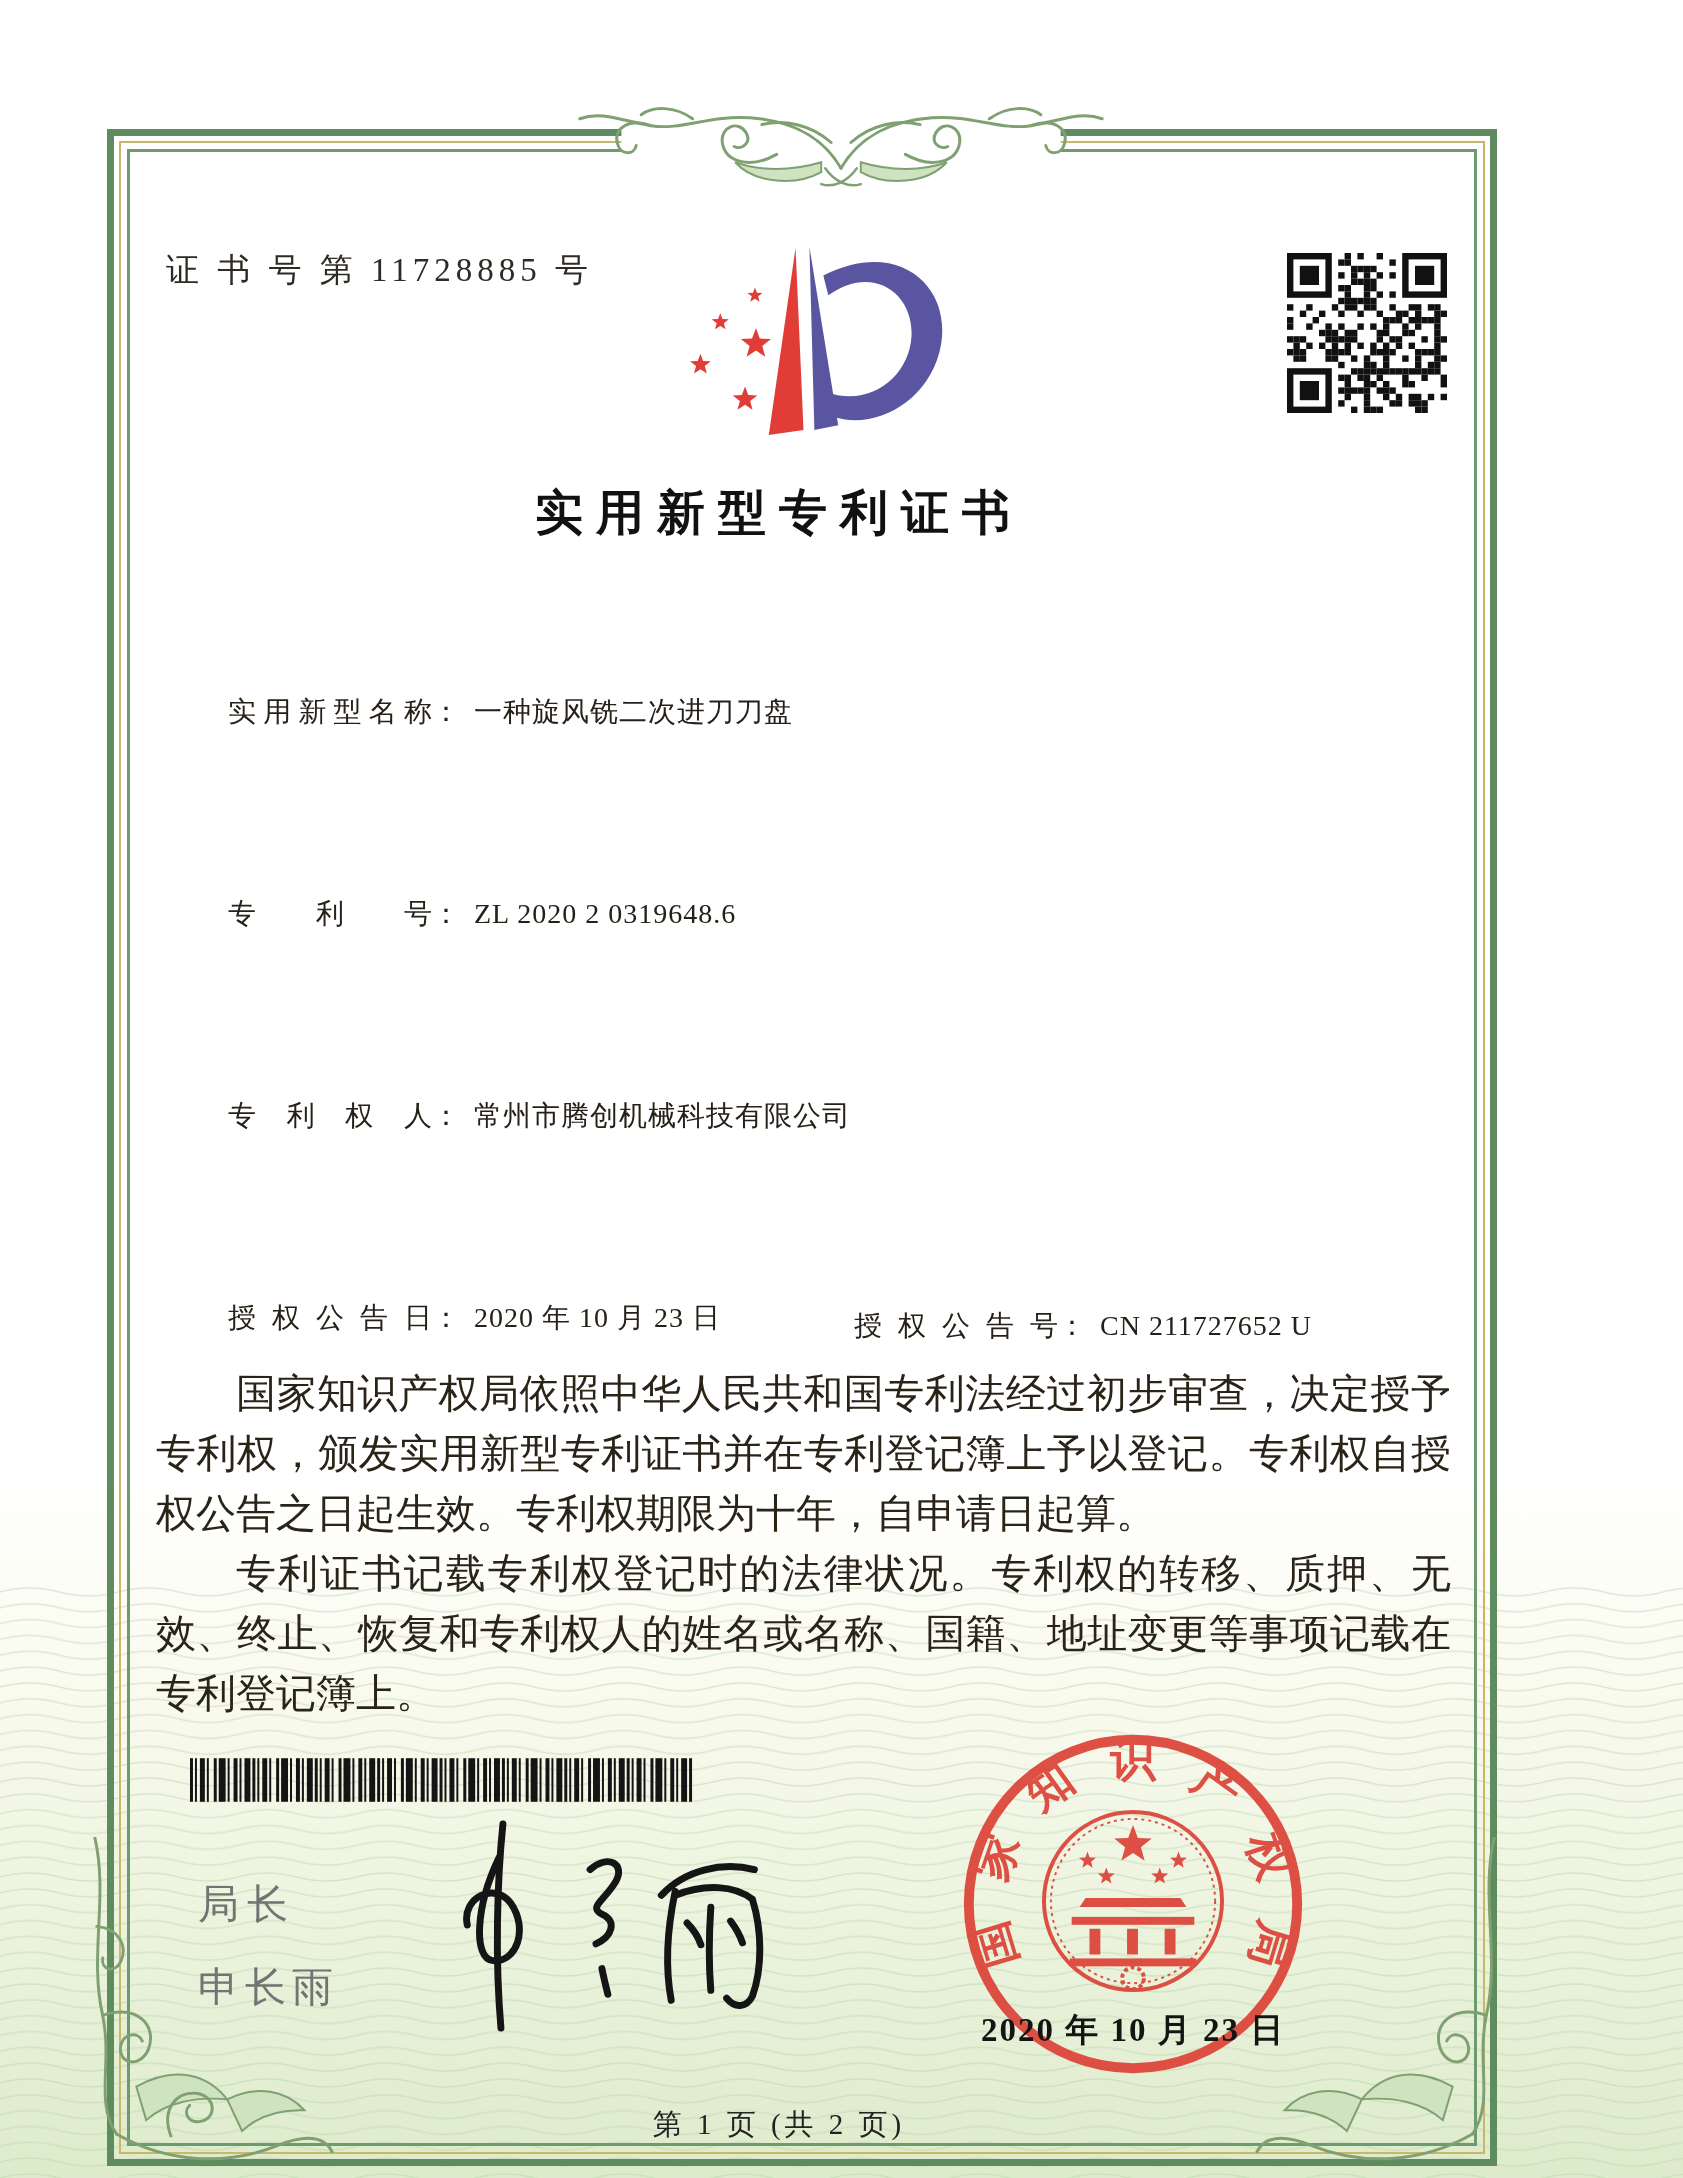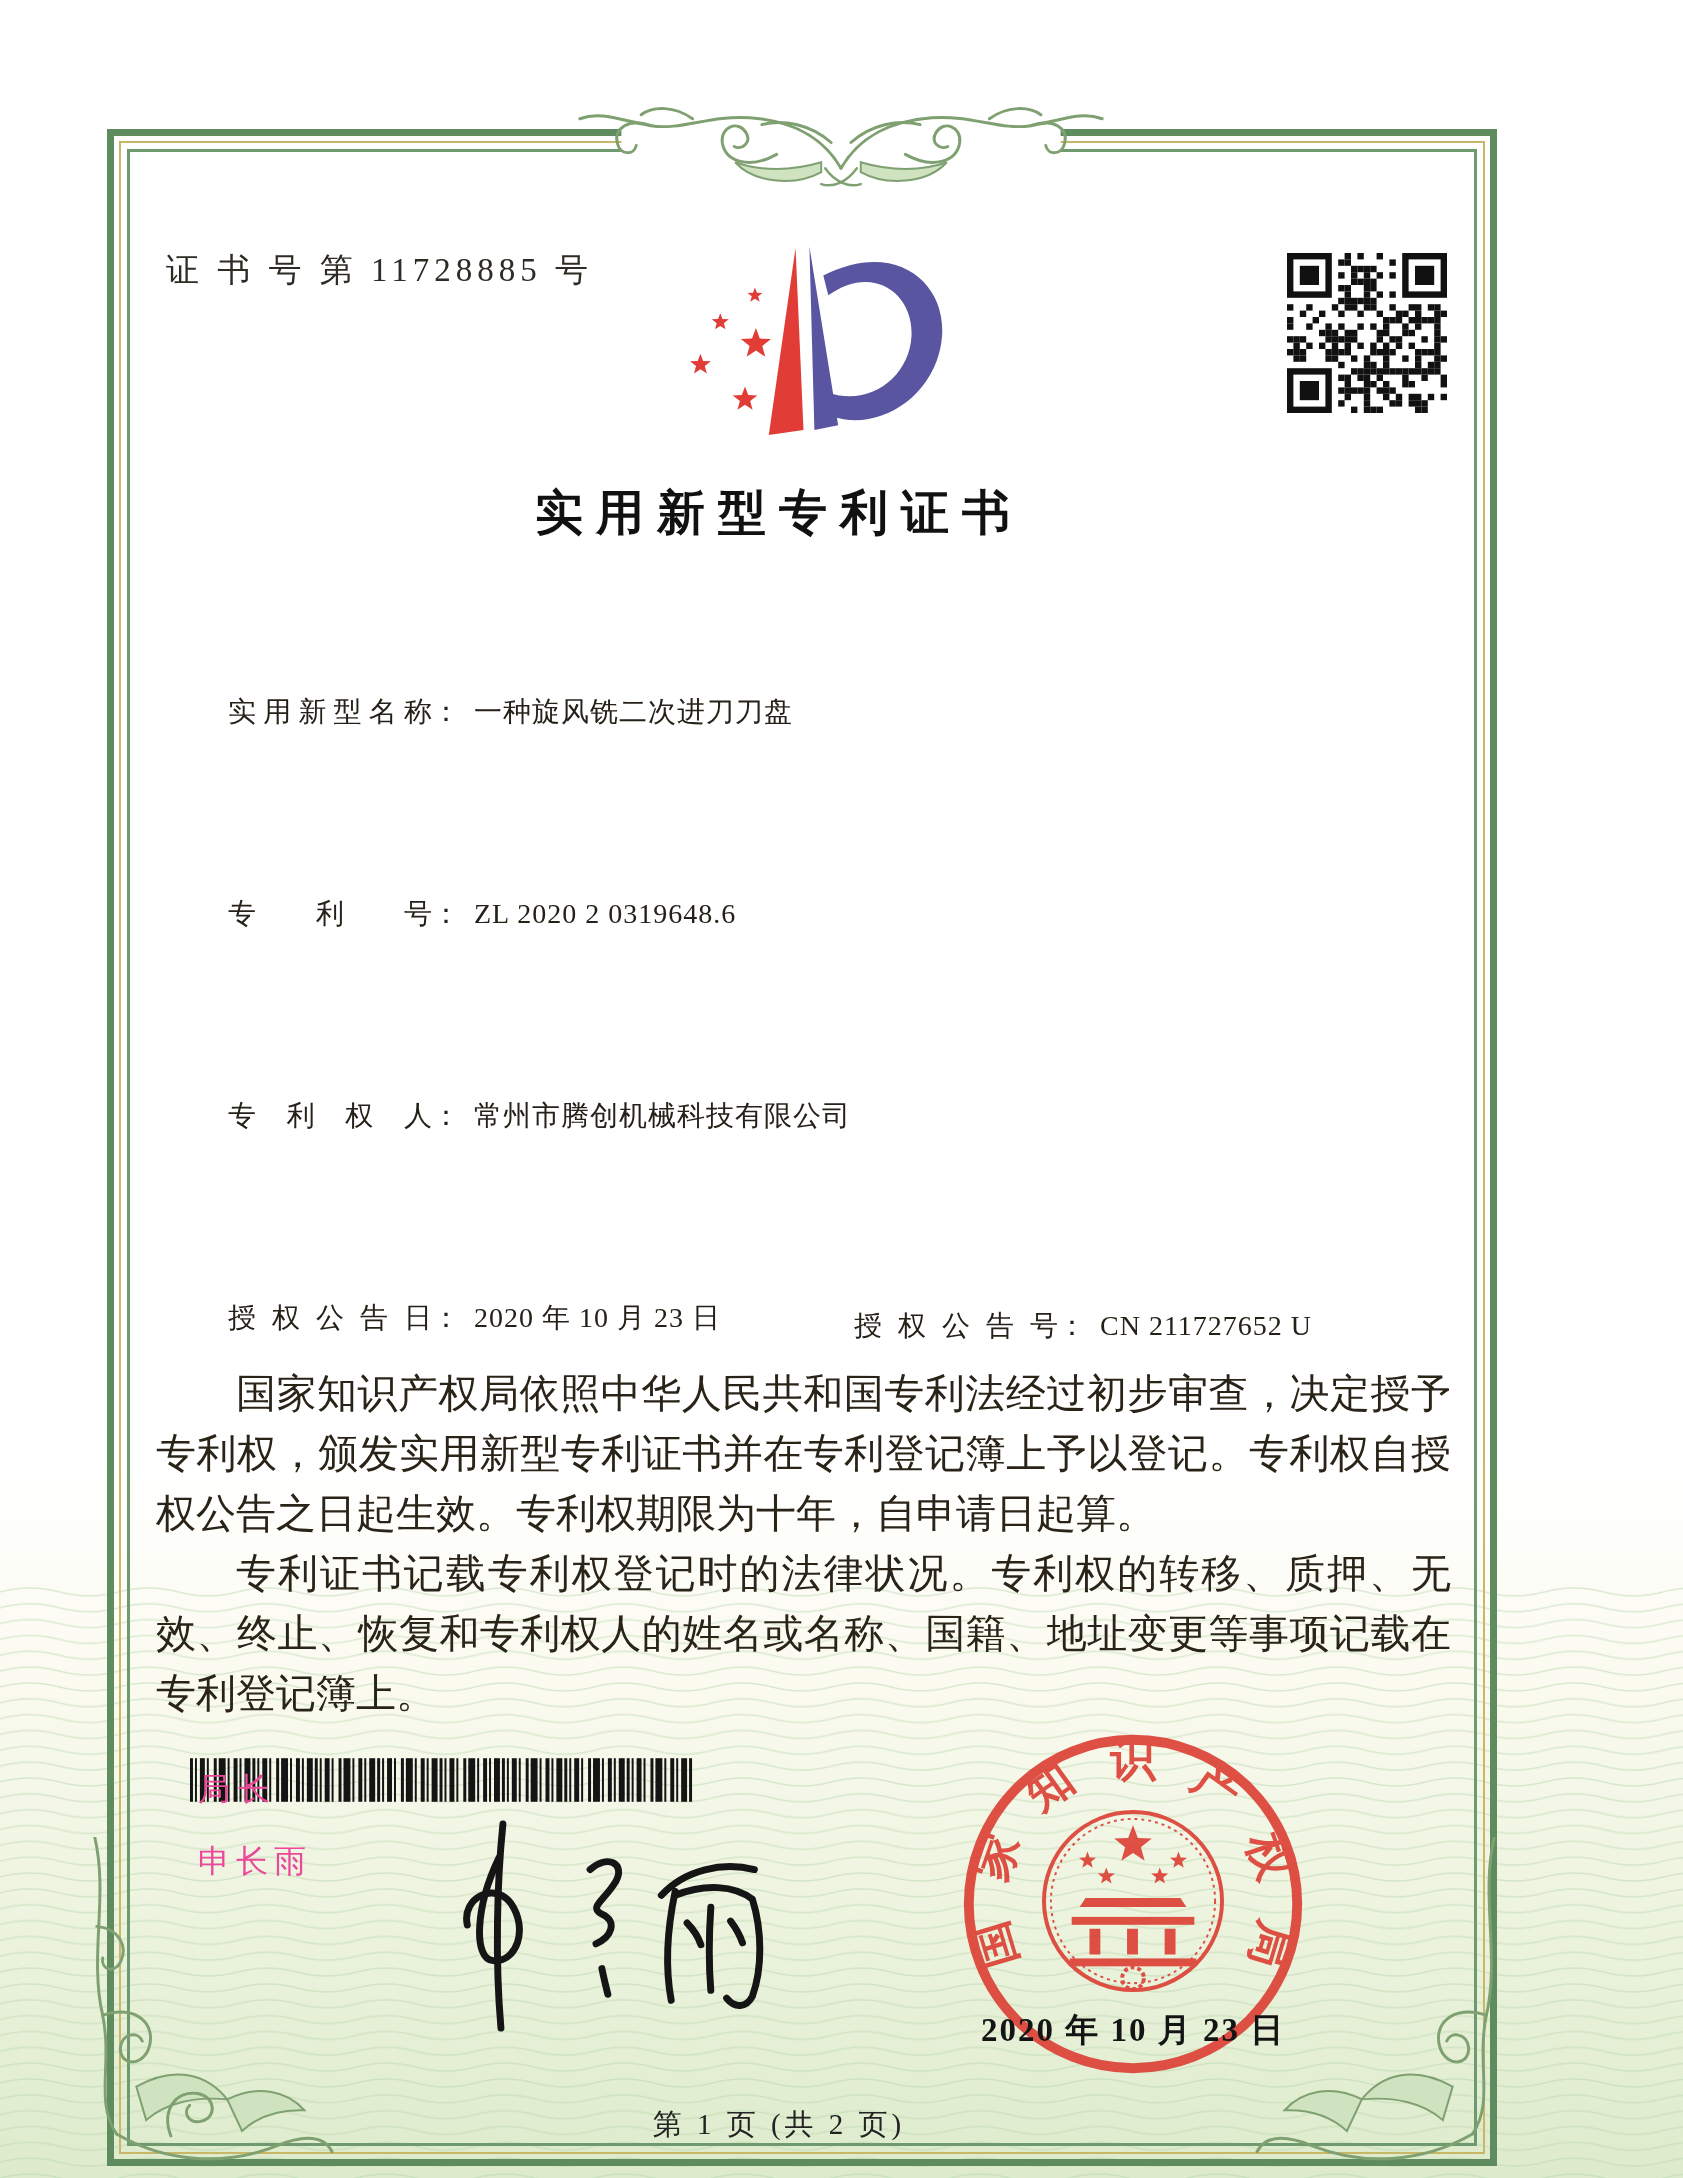--- a/index.html
+++ b/index.html
@@ -49,21 +49,21 @@
   .flabel{display:inline-block;width:204px;text-align:justify;text-align-last:justify;vertical-align:bottom;}
   .fcolon{display:inline-block;margin-right:14px;}
   .fvalue{display:inline-block;letter-spacing:1px;}
   .fgroup2{position:absolute;left:626px;top:8px;white-space:nowrap;}
   .bodytext{
     position:absolute;left:156px;top:1364px;width:1295px;
     font-size:40px;line-height:60px;text-align:justify;color:#2a2318;
   }
   .bodytext p{margin:0;text-indent:2em;}
   .barcode{position:absolute;left:190px;top:1758px;}
-  .officer{position:absolute;left:198px;top:1768px;font-size:32px;letter-spacing:8px;color:#ec4899;}
+  .officer{position:absolute;left:198px;top:1877px;font-size:41px;letter-spacing:8px;color:#737373;}
   .officer .name{margin-top:28px;letter-spacing:6px;}
   .signature{position:absolute;left:396px;top:1812px;}
   .seal{position:absolute;left:950px;top:1723px;}
   .seal-date{
     position:absolute;left:950px;top:2008px;width:366px;text-align:center;
     font-size:33px;letter-spacing:2px;color:#141414;font-weight:bold;
   }
   .footer{
     position:absolute;left:84px;top:2105px;width:1390px;text-align:center;
     font-size:29px;letter-spacing:4px;color:#222;

